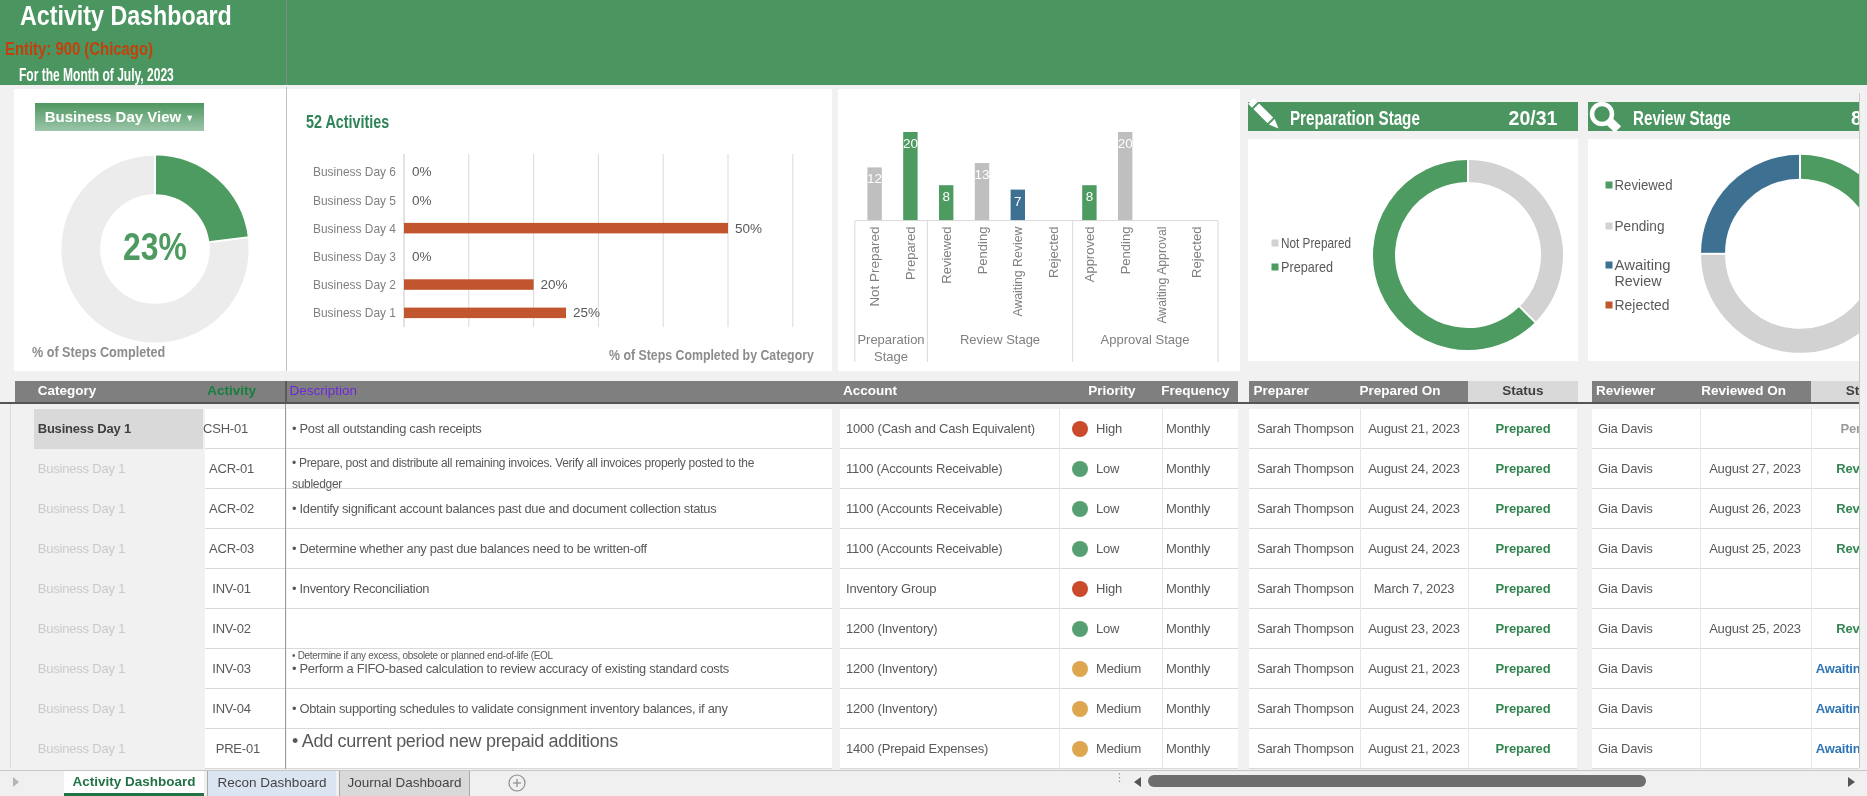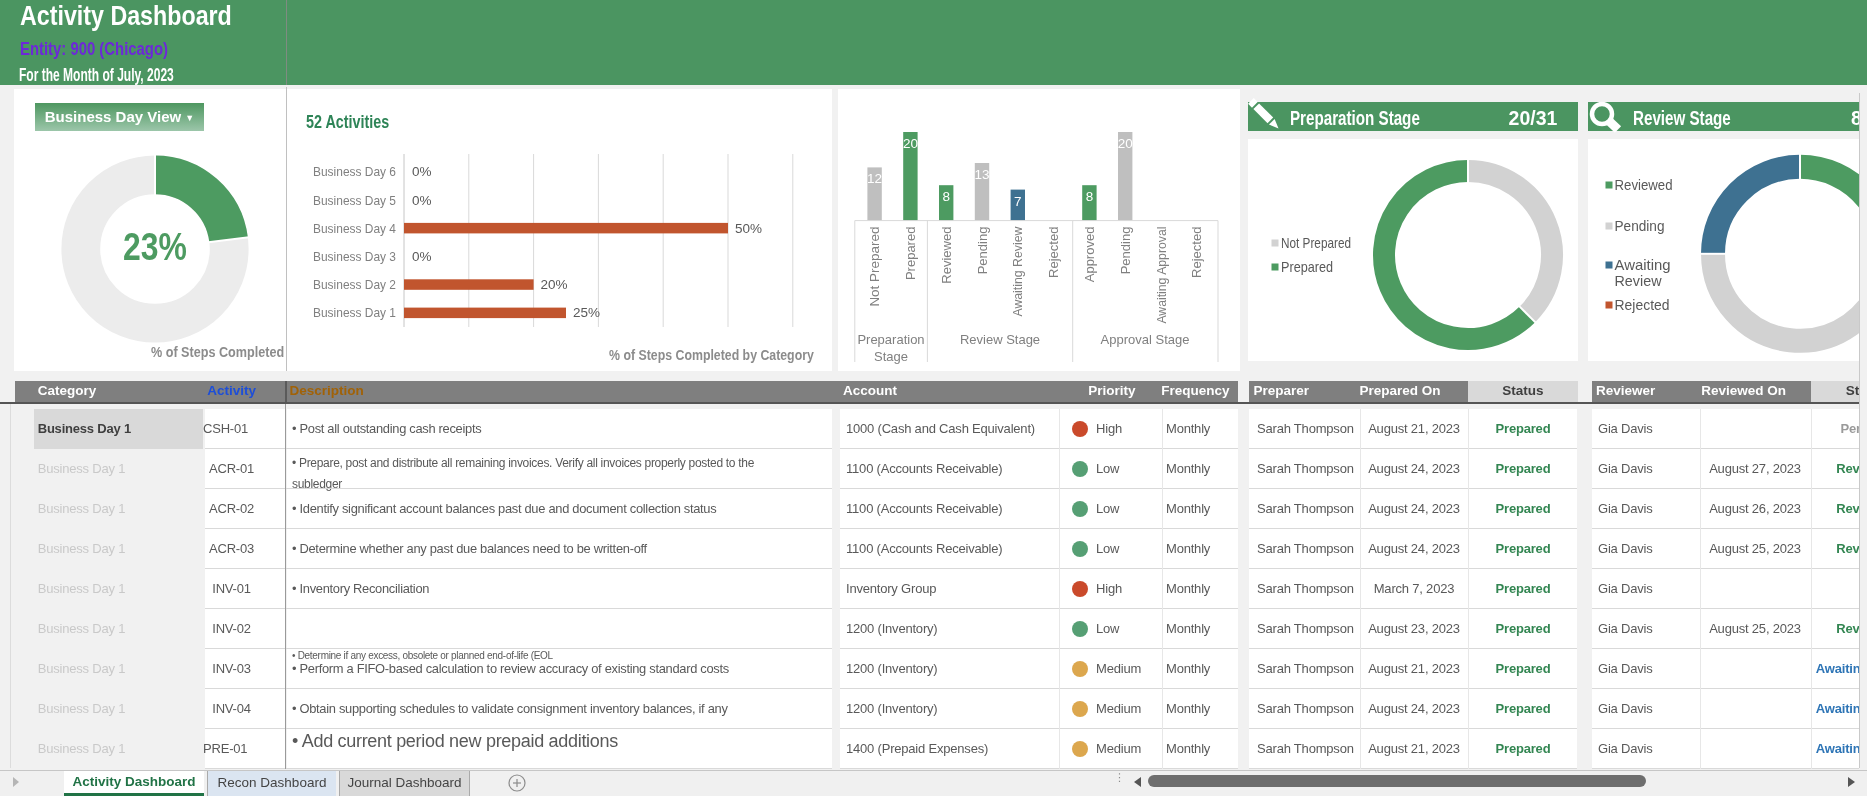--- a/index.html
+++ b/index.html
@@ -8,41 +8,41 @@
 .cond{display:inline-block;transform:scaleX(0.82);transform-origin:0 50%;white-space:nowrap;font-weight:bold}
 .condc{display:inline-block;transform:scaleX(0.82);transform-origin:50% 50%;white-space:nowrap;font-weight:bold}
 .hline{position:absolute;background:#d9d9d9;height:1px}
 .t{letter-spacing:-0.2px;font-size:13px}
 .vline{position:absolute;background:#d9d9d9;width:1px}
 </style></head><body>
 
 <div class="abs" style="left:0;top:0;width:1867px;height:85px;background:#4b9561"></div>
 <div class="abs" style="left:286px;top:0;width:1px;height:85px;background:#7f8c81"></div>
 <div class="abs" style="left:20px;top:0px;color:#fff"><span class="cond" style="font-size:28px;transform:scaleX(0.83)">Activity Dashboard</span></div>
-<div class="abs" style="left:20px;top:39px;color:#6d28d9"><span class="cond" style="font-size:17.5px;transform:scaleX(0.85)">Entity: 900 (Chicago)</span></div>
+<div class="abs" style="left:5px;top:39px;color:#c2410c"><span class="cond" style="font-size:17.5px;transform:scaleX(0.85)">Entity: 900 (Chicago)</span></div>
 <div class="abs" style="left:19px;top:64px;color:#fff"><span class="cond" style="font-size:18.5px;transform:scaleX(0.65)">For the Month of July, 2023</span></div>
 <div class="panel" style="left:14px;top:89px;width:272px;height:282px"></div>
 <div class="panel" style="left:287px;top:89px;width:545px;height:282px"></div>
 <div class="panel" style="left:838px;top:89px;width:402px;height:282px"></div>
 <div class="panel" style="left:1248px;top:139px;width:330px;height:222px"></div>
 <div class="panel" style="left:1588px;top:139px;width:271px;height:222px"></div>
 <div class="abs" style="left:286px;top:87px;width:1px;height:284px;background:#c0c0c0"></div>
 <div class="abs" style="left:35px;top:103px;width:169px;height:28px;
  background:linear-gradient(#4e9760,#9cc6aa);text-align:center;line-height:28px;color:#fff;
  font-weight:bold;font-size:15px">Business Day View <span style="font-size:9px;vertical-align:1px">▼</span></div>
 <svg class="abs" style="left:0;top:0" width="300" height="400" viewBox="0 0 300 400">
 <circle cx="155" cy="249" r="74.2" fill="none" stroke="#ececec" stroke-width="38.8"></circle>
 <path d="M 155.00 174.80 A 74.2 74.2 0 0 1 228.61 239.70" fill="none" stroke="#4d9b61" stroke-width="38.8"></path>
 <line x1="155.00" y1="195.20" x2="155.00" y2="154.40" stroke="#fff" stroke-width="2"></line>
     <line x1="208.38" y1="242.26" x2="248.85" y2="237.14" stroke="#fff" stroke-width="2"></line>
 </svg>
 <div class="abs" style="left:155px;top:248px;width:0;height:0">
     <div style="position:absolute;left:-60px;top:-22px;width:120px;text-align:center;color:#4d9b61;font-size:37px;font-weight:bold"><span class="condc" style="font-size:38px;transform:scaleX(0.84)">23%</span></div>
   </div>
-<div class="abs" style="left:22px;top:344px;width:272px;text-align:right;color:#8c8c8c"><span class="condc" style="font-size:14.5px;transform:scaleX(0.87)">% of Steps Completed</span></div>
+<div class="abs" style="left:22px;top:344px;width:272px;text-align:left;color:#8c8c8c"><span class="condc" style="font-size:14.5px;transform:scaleX(0.87)">% of Steps Completed</span></div>
 <div class="abs" style="left:306px;top:112px;color:#2e8457"><span class="cond" style="font-size:17.5px">52 Activities</span></div>
 <svg class="abs" style="left:287px;top:89px" width="545" height="282" viewBox="0 0 545 282">
     <line x1="117.0" y1="65" x2="117.0" y2="238" stroke="#c6c6c6" stroke-width="1"></line>
     <line x1="181.8" y1="65" x2="181.8" y2="238" stroke="#d9d9d9" stroke-width="1"></line>
     <line x1="246.6" y1="65" x2="246.6" y2="238" stroke="#d9d9d9" stroke-width="1"></line>
     <line x1="311.4" y1="65" x2="311.4" y2="238" stroke="#d9d9d9" stroke-width="1"></line>
     <line x1="376.2" y1="65" x2="376.2" y2="238" stroke="#d9d9d9" stroke-width="1"></line>
     <line x1="441.0" y1="65" x2="441.0" y2="238" stroke="#d9d9d9" stroke-width="1"></line>
     <line x1="505.8" y1="65" x2="505.8" y2="238" stroke="#d9d9d9" stroke-width="1"></line>
     <text x="109" y="87.3" text-anchor="end" font-size="13" fill="#808080" textLength="83" lengthAdjust="spacingAndGlyphs">Business Day 6</text>
@@ -142,22 +142,22 @@
 <rect x="17.5" y="162.5" width="7" height="7" fill="#c1552e"></rect>
     <text x="26.5" y="171" font-size="15" fill="#595959" textLength="55" lengthAdjust="spacingAndGlyphs">Rejected</text>
 </svg>
 <div class="abs" style="left:15px;top:381px;width:1223px;height:20.5px;background:#7f7f7f"></div>
 <div class="abs" style="left:1248.8px;top:381px;width:328.7px;height:20.5px;background:#7f7f7f"></div>
 <div class="abs" style="left:1591.5px;top:381px;width:267.5px;height:20.5px;background:#7f7f7f"></div>
 <div class="abs" style="left:1468px;top:381px;width:109.5px;height:20.5px;background:#d9d9d9"></div>
 <div class="abs" style="left:1810.6px;top:381px;width:48.4px;height:20.5px;background:#d9d9d9"></div>
 <div class="abs" style="left:285px;top:381px;width:1.5px;height:20.5px;background:#5a5a5a"></div>
 <div class="abs" style="left:37.7px;top:381px;height:20.5px;line-height:20.5px;color:#fff;font-weight:bold">Category</div>
-<div class="abs" style="left:171.6px;width:120px;text-align:center;top:381px;height:20.5px;line-height:20.5px;color:#1d4ed8;font-weight:bold">Activity</div>
-<div class="abs" style="left:289.5px;top:381px;height:20.5px;line-height:20.5px;color:#a16207;font-weight:bold">Description</div>
+<div class="abs" style="left:171.6px;width:120px;text-align:center;top:381px;height:20.5px;line-height:20.5px;color:#15803d;font-weight:bold">Activity</div>
+<div class="abs" style="left:289.5px;top:381px;height:20.5px;line-height:20.5px;color:#6d28d9;font-weight:normal">Description</div>
 <div class="abs" style="left:843px;top:381px;height:20.5px;line-height:20.5px;color:#fff;font-weight:bold">Account</div>
 <div class="abs" style="left:1052px;width:120px;text-align:center;top:381px;height:20.5px;line-height:20.5px;color:#fff;font-weight:bold">Priority</div>
 <div class="abs" style="left:1135.5px;width:120px;text-align:center;top:381px;height:20.5px;line-height:20.5px;color:#fff;font-weight:bold">Frequency</div>
 <div class="abs" style="left:1253.5px;top:381px;height:20.5px;line-height:20.5px;color:#fff;font-weight:bold">Preparer</div>
 <div class="abs" style="left:1340px;width:120px;text-align:center;top:381px;height:20.5px;line-height:20.5px;color:#fff;font-weight:bold">Prepared On</div>
 <div class="abs" style="left:1463px;width:120px;text-align:center;top:381px;height:20.5px;line-height:20.5px;color:#3f3f3f;font-weight:bold">Status</div>
 <div class="abs" style="left:1596px;top:381px;height:20.5px;line-height:20.5px;color:#fff;font-weight:bold">Reviewer</div>
 <div class="abs" style="left:1683.7px;width:120px;text-align:center;top:381px;height:20.5px;line-height:20.5px;color:#fff;font-weight:bold">Reviewed On</div>
 <div class="abs" style="left:1806.5px;width:120px;text-align:center;top:381px;height:20.5px;line-height:20.5px;color:#3f3f3f;font-weight:bold">Status</div>
 <div class="abs" style="left:0;top:401.5px;width:1859px;height:2.2px;background:#555"></div>
@@ -295,21 +295,21 @@
 <div class="abs t" style="left:1360px;top:688.5px;width:108px;text-align:center;line-height:40px">August 24, 2023</div>
 <div class="abs t" style="left:1468px;top:688.5px;width:110px;text-align:center;line-height:40px;font-weight:bold;color:#338652">Prepared</div>
 <div class="abs t" style="left:1598px;top:688.5px;line-height:40px">Gia Davis</div>
 <div class="abs t" style="left:1700px;top:688.5px;width:110px;text-align:center;line-height:40px"></div>
 <div class="abs t" style="left:1810px;top:688.5px;width:111px;text-align:center;line-height:40px;font-weight:bold;color:#2e75b6">Awaiting Review</div>
 <div class="hline" style="left:205px;top:728.1px;width:626.5px"></div>
 <div class="hline" style="left:840px;top:728.1px;width:398px"></div>
 <div class="hline" style="left:1248.8px;top:728.1px;width:328.70000000000005px"></div>
 <div class="hline" style="left:1591.5px;top:728.1px;width:267.5px"></div>
 <div class="abs t" style="left:34px;top:728.5px;width:169px;height:40px;color:#c9c9c9;line-height:40px"><span style="padding-left:3.7px">Business Day 1</span></div>
-<div class="abs t" style="left:203px;top:728.5px;width:57px;height:40px;text-align:left;line-height:40px">PRE-01</div>
+<div class="abs t" style="left:203px;top:728.5px;width:57px;height:40px;text-align:right;line-height:40px">PRE-01</div>
 <div class="abs t" style="left:292px;top:721px;width:545px;line-height:40px;white-space:nowrap;font-size:18px;letter-spacing:-0.3px">• Add current period new prepaid additions</div>
 <div class="abs t" style="left:846px;top:728.5px;width:210px;line-height:40px">1400 (Prepaid Expenses)</div>
 <div class="abs" style="left:1072px;top:740.5px;width:16px;height:16px;border-radius:50%;background:#dca74e"></div>
 <div class="abs t" style="left:1096px;top:728.5px;line-height:40px">Medium</div>
 <div class="abs t" style="left:1166px;top:728.5px;line-height:40px">Monthly</div>
 <div class="abs t" style="left:1257px;top:728.5px;line-height:40px">Sarah Thompson</div>
 <div class="abs t" style="left:1360px;top:728.5px;width:108px;text-align:center;line-height:40px">August 21, 2023</div>
 <div class="abs t" style="left:1468px;top:728.5px;width:110px;text-align:center;line-height:40px;font-weight:bold;color:#338652">Prepared</div>
 <div class="abs t" style="left:1598px;top:728.5px;line-height:40px">Gia Davis</div>
 <div class="abs t" style="left:1700px;top:728.5px;width:110px;text-align:center;line-height:40px"></div>

